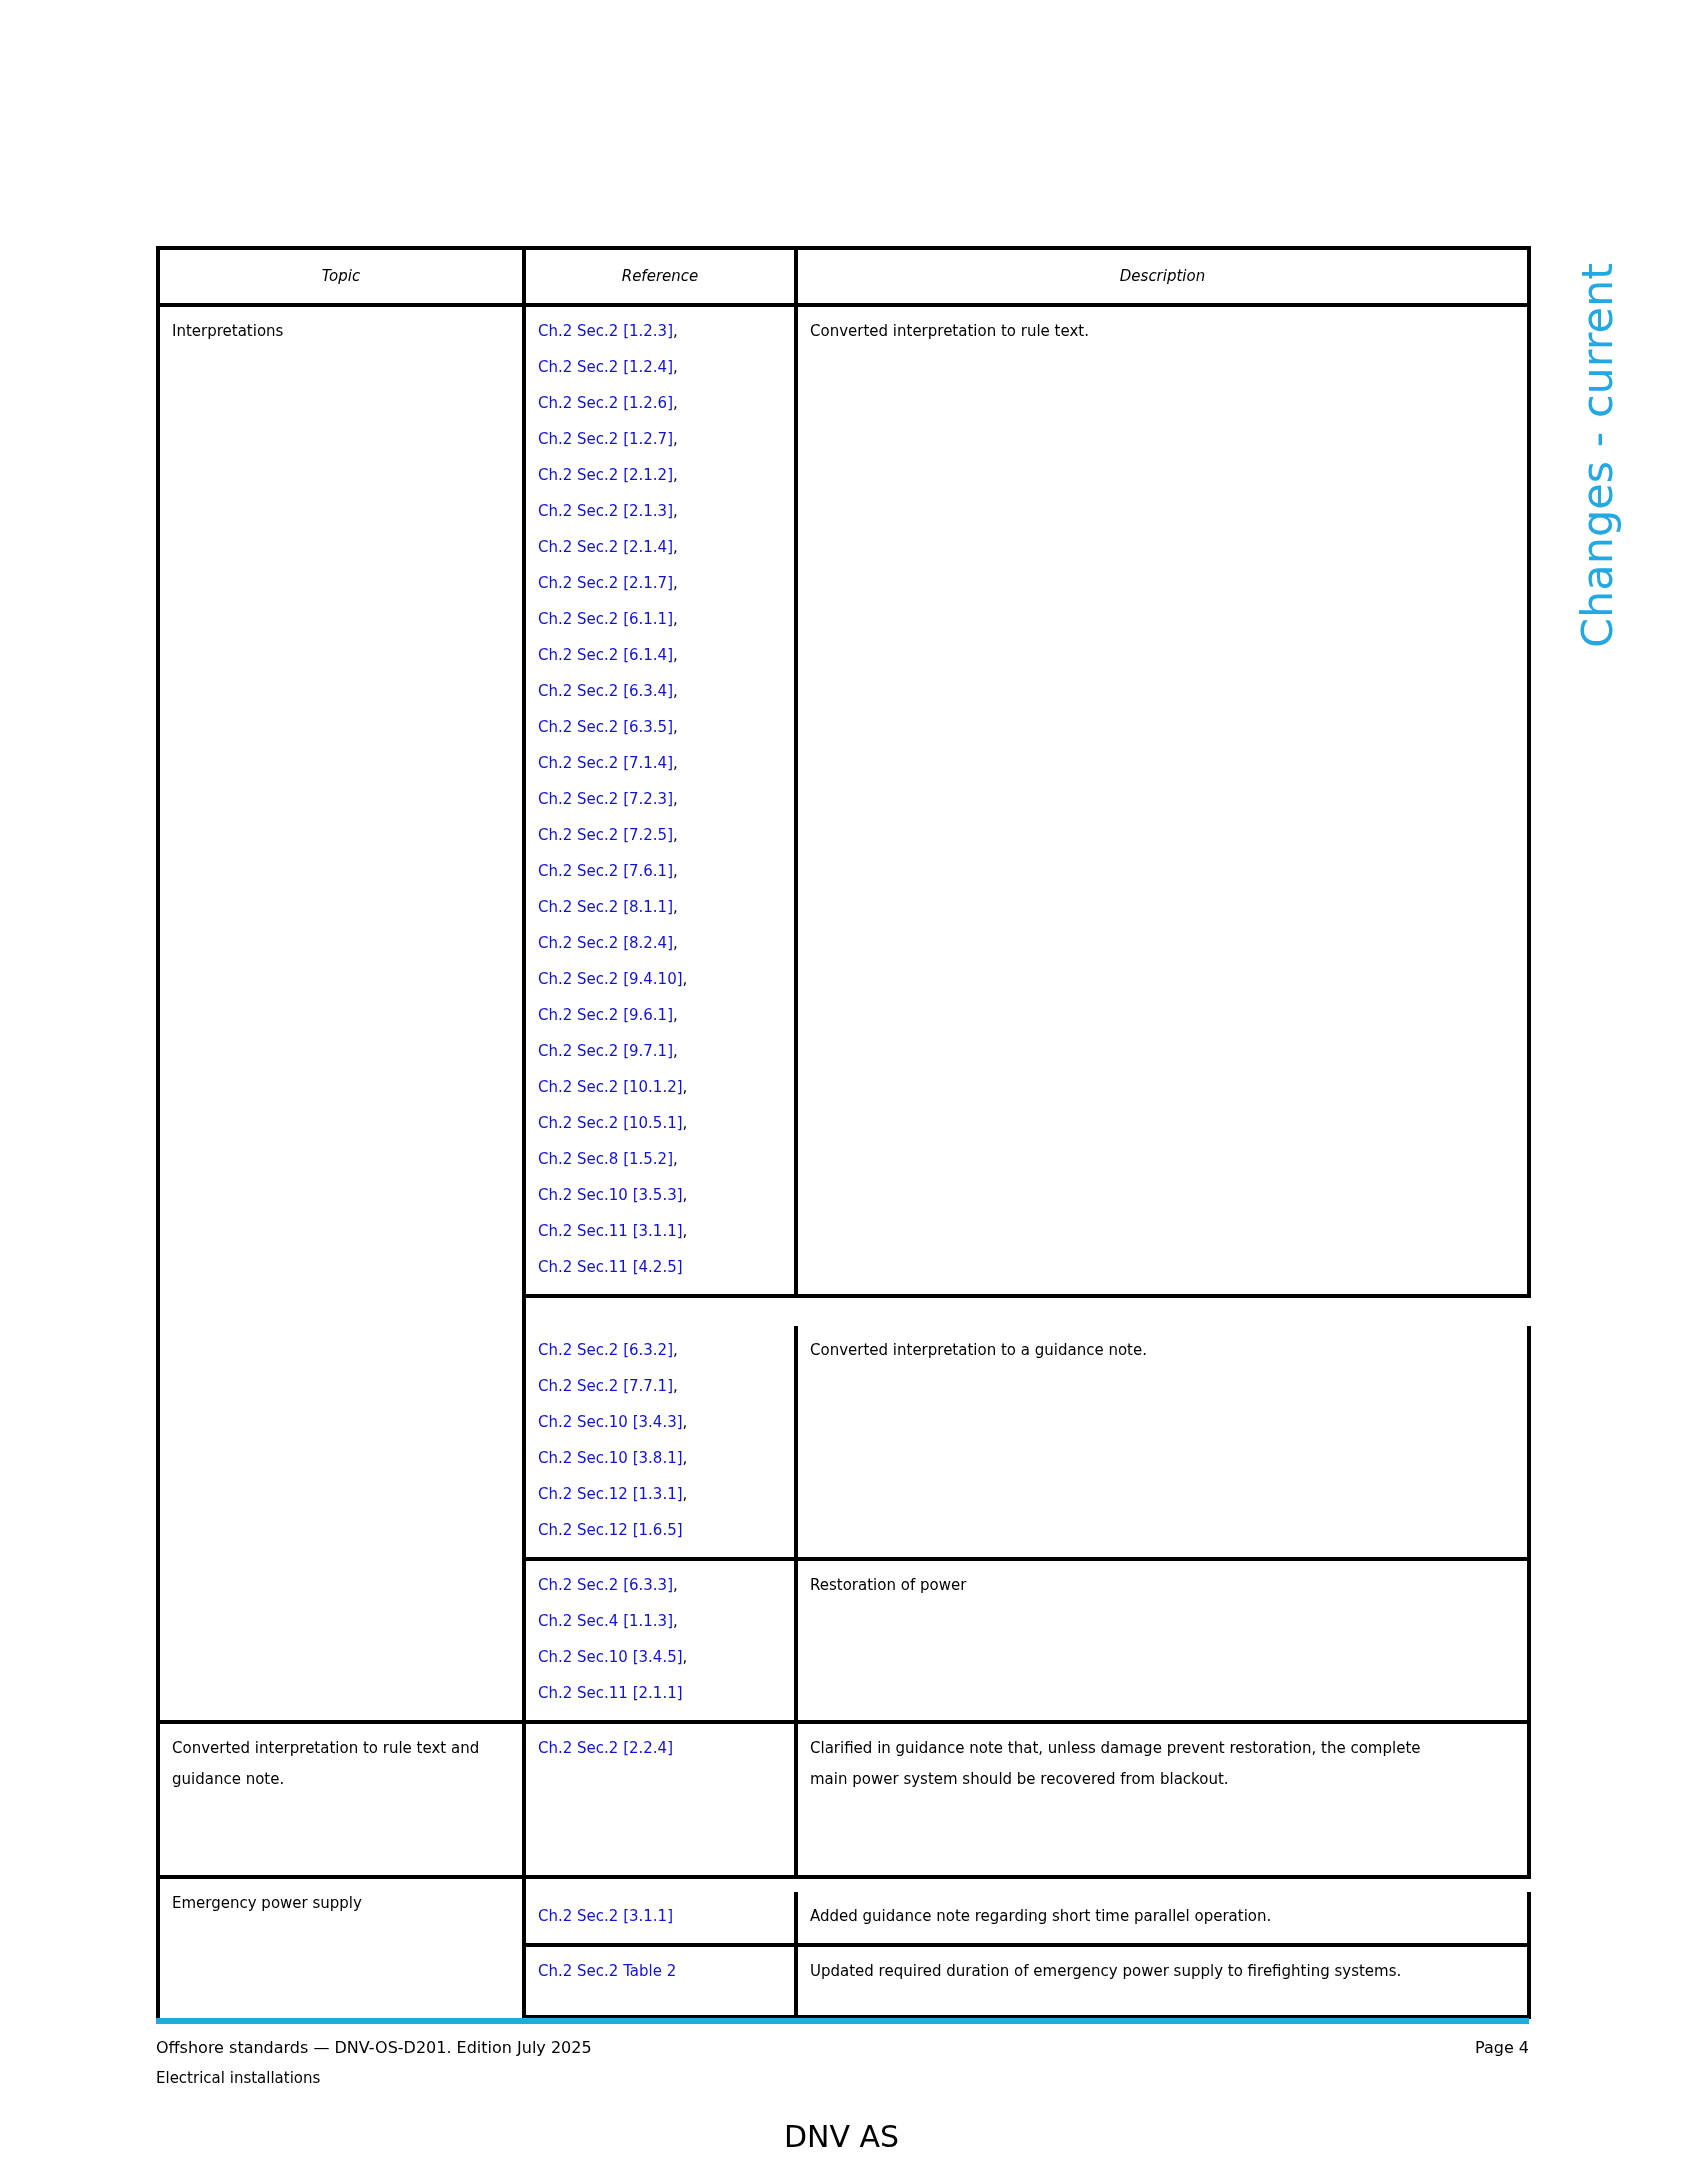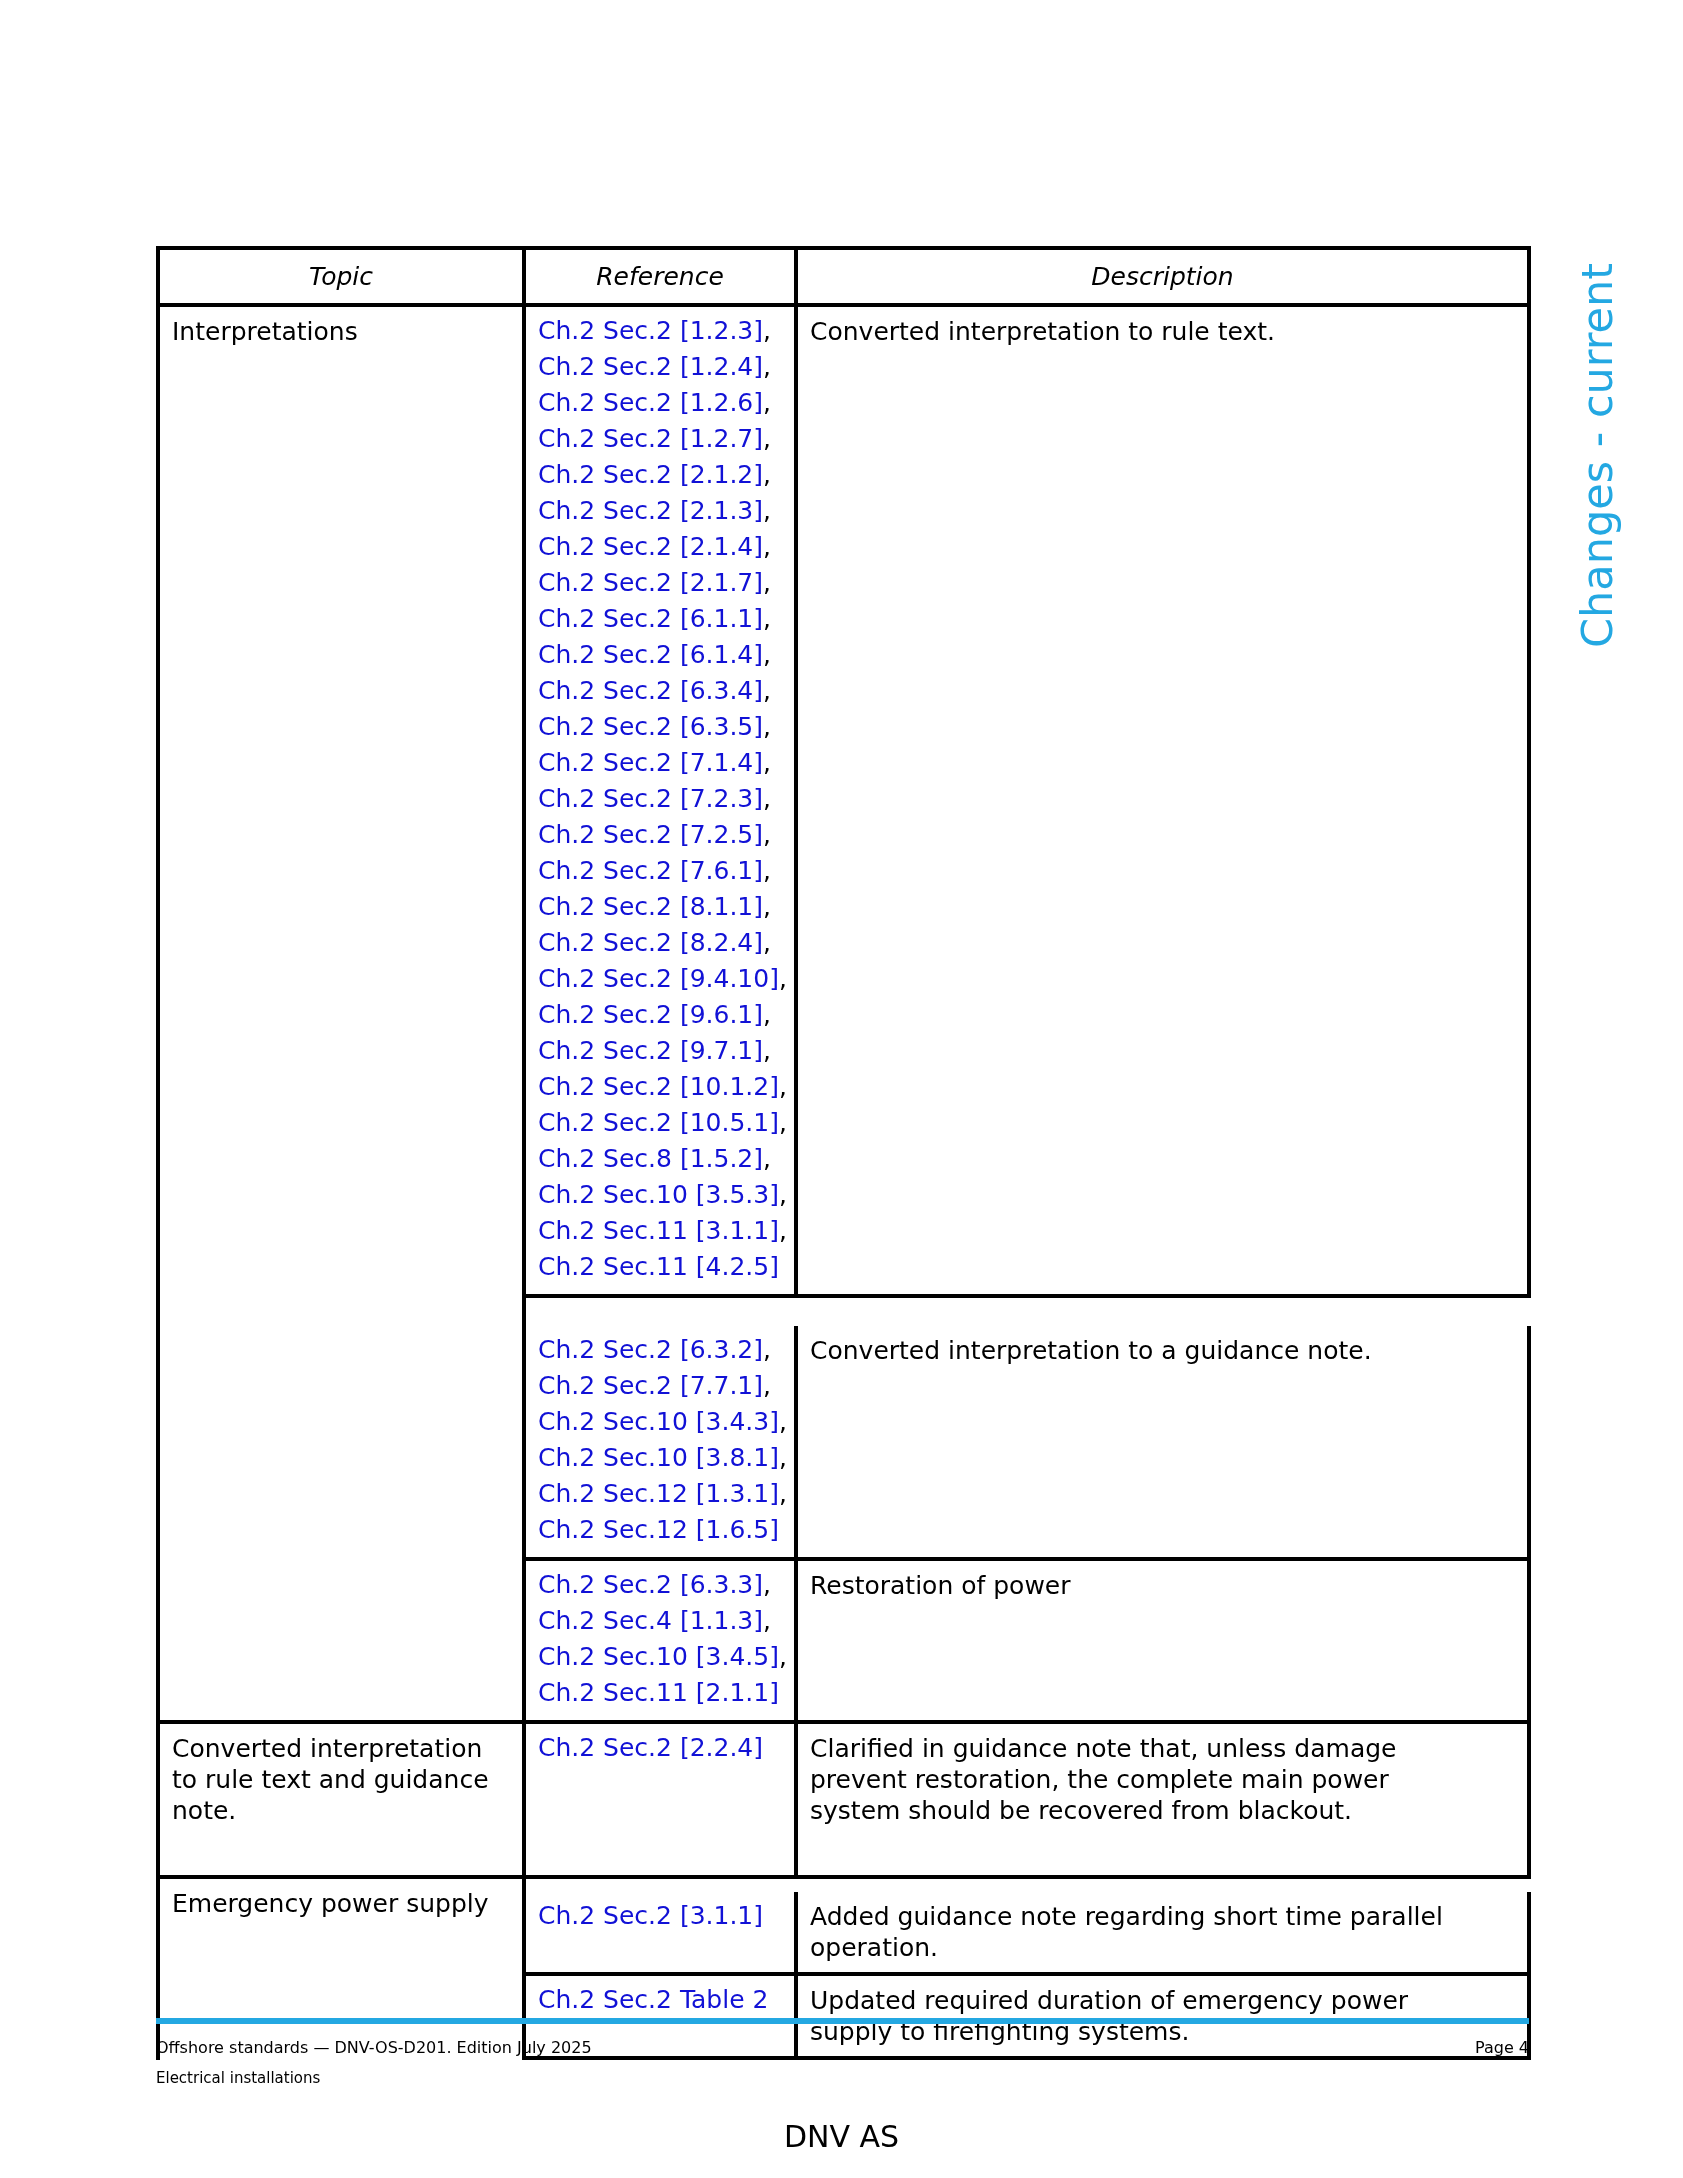--- a/index.html
+++ b/index.html
@@ -24,21 +24,21 @@
     top: 246px;
     display: grid;
     grid-template-columns: 366px 272px 733px;
     border-top: 4px solid #000;
     border-left: 4px solid #000;
   }
   .cell {
     border-right: 4px solid #000;
     border-bottom: 4px solid #000;
     padding: 9px 12px;
-    font-size: 25px;
+    font-size: 15px;
     line-height: 31px;
     box-sizing: border-box;
   }
   .cell.no-bottom { border-bottom: none; }
   .hdr {
     text-align: center;
     font-style: italic;
     padding-top: 11px;
     padding-bottom: 11px;
     min-height: 50px;

